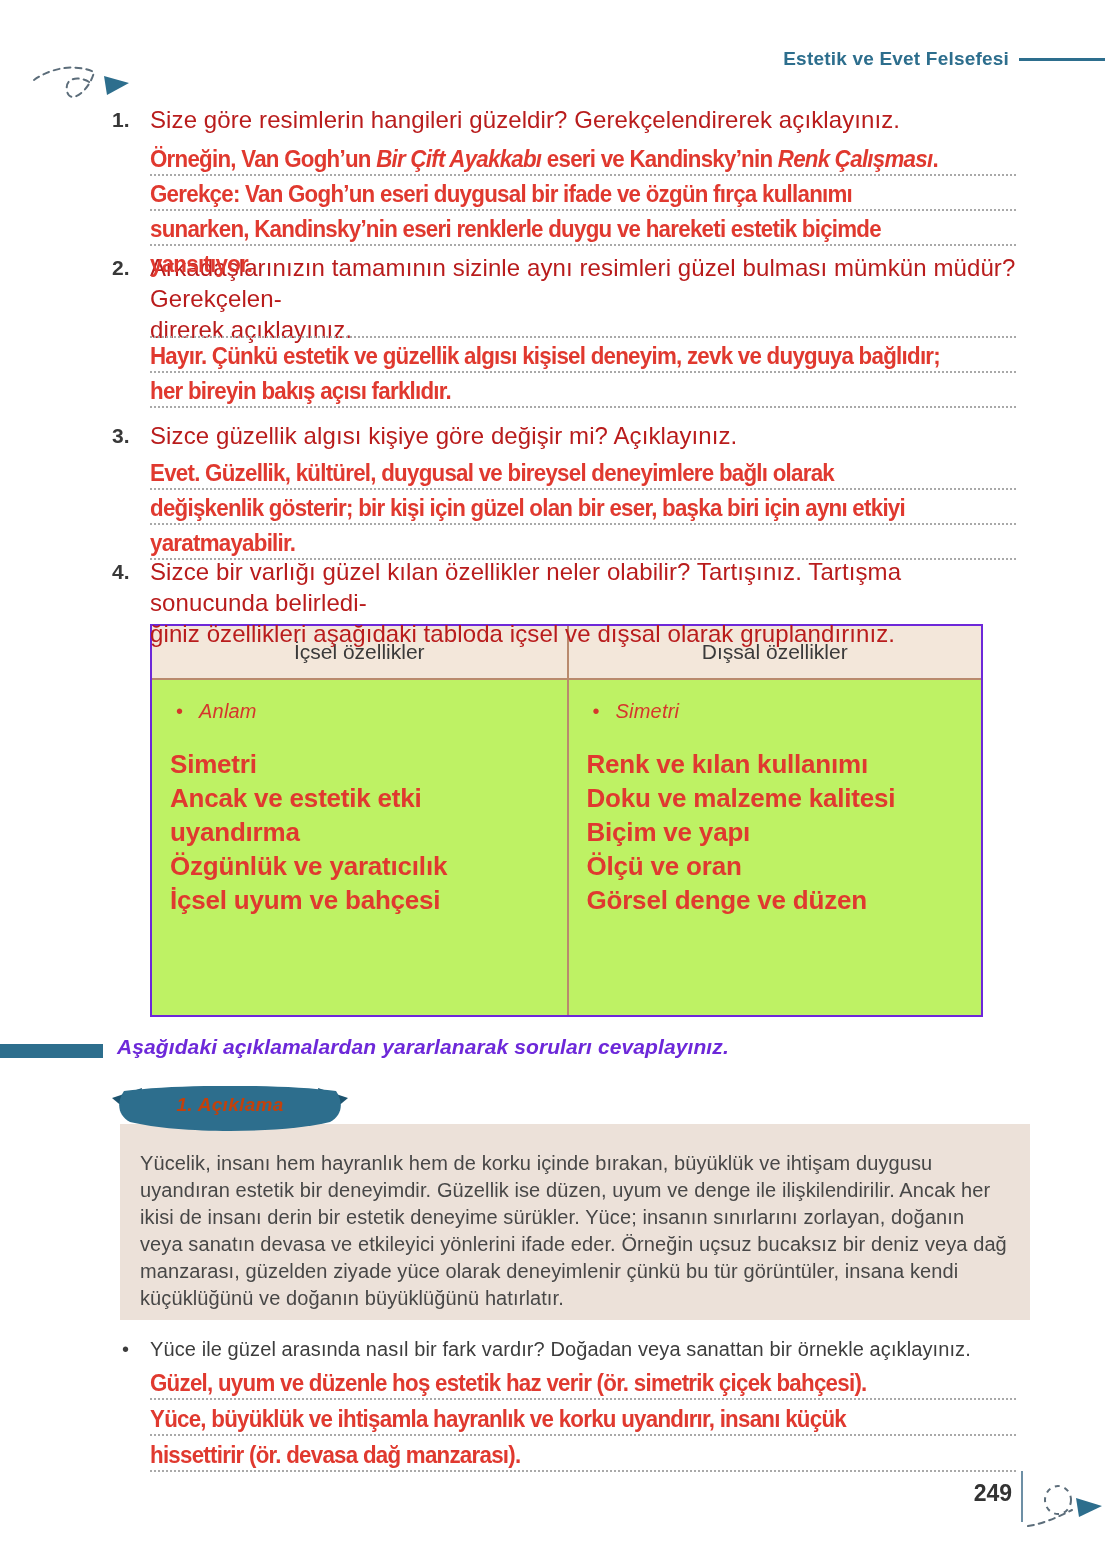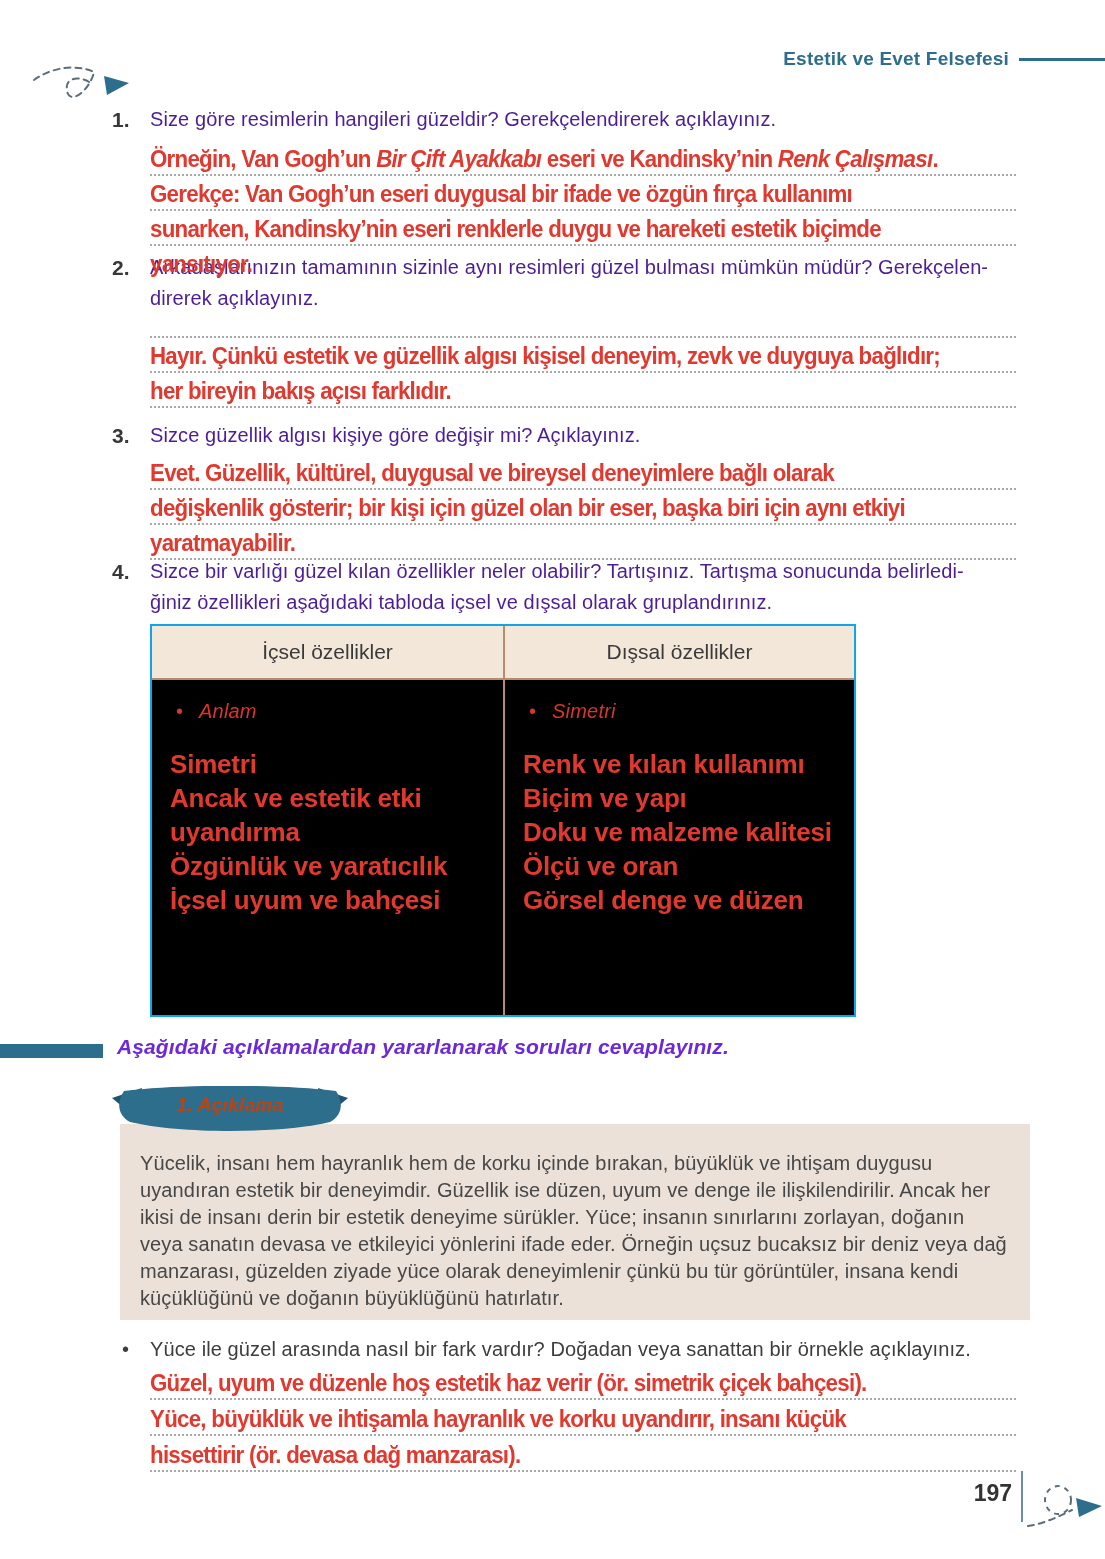--- a/index.html
+++ b/index.html
@@ -15,36 +15,36 @@
   .header{position:absolute;top:48px;right:0;display:flex;align-items:center;}
   .header-title{color:#2d6e8d;font-weight:bold;font-size:19px;letter-spacing:.2px;}
   .header-line{width:86px;height:3px;background:#2d6e8d;margin-left:10px;}
 
   .doodle-tl{position:absolute;left:30px;top:58px;}
   .doodle-br{position:absolute;left:1026px;top:1482px;}
 
   
   .q{position:absolute;left:112px;width:905px;display:flex;z-index:1;}
   .qnum{width:38px;flex:none;font-weight:bold;font-size:21px;line-height:31px;color:#383838;}
-  .qtext{font-size:20px;line-height:31px;color:#4c1d95;letter-spacing:.1px;}
+  .qtext{font-size:24px;line-height:31px;color:#b91c1c;letter-spacing:.1px;}
 
   
   .ansblock{position:absolute;left:150px;width:866px;z-index:3;}
   .ans-line{height:33px;display:flex;align-items:flex-end;}
   .ans-line.dotted{border-bottom:2px dotted #a9a9a9;}
   .hw{
     display:inline-block;white-space:nowrap;
     color:#e0392f;font-weight:bold;font-size:24px;letter-spacing:-0.8px;
     transform:scaleX(.93);transform-origin:0 100%;
     padding-bottom:1px;
   }
   .hw i{font-style:italic;}
 
   
-  .qtable{position:absolute;left:150px;top:624px;width:706px;height:393px;border:2px solid #0ea5e9;box-sizing:border-box;background:#000000;}
+  .qtable{position:absolute;left:150px;top:624px;width:833px;height:393px;border:2px solid #6d28d9;box-sizing:border-box;background:#bef264;}
   .thead{display:flex;height:54px;background:#f3e7da;border-bottom:2px solid #b98a6d;box-sizing:border-box;}
   .th{width:50%;display:flex;align-items:center;justify-content:center;font-size:21px;color:#3a3a3a;box-sizing:border-box;}
   .th.right{border-left:2px solid #b98a6d;}
   .tbody{display:flex;height:335px;}
   .td{width:50%;padding:16px 16px 0 18px;box-sizing:border-box;}
   .td.right{border-left:2px solid #b98a6d;}
   .bullet-item{display:flex;align-items:baseline;color:#d6362c;font-size:20px;margin-top:4px;}
   .bullet-dot{font-size:20px;margin:0 16px 0 6px;}
   .bullet-label{font-style:italic;letter-spacing:.2px;}
   .cell-answers{margin-top:24px;}
@@ -167,22 +167,22 @@
           <div class="hw-table">İçsel uyum ve bahçesi</div>
         </div>
       </div>
       <div class="td right">
         <div class="bullet-item">
           <span class="bullet-dot">•</span>
           <span class="bullet-label">Simetri</span>
         </div>
         <div class="cell-answers">
           <div class="hw-table">Renk ve kılan kullanımı</div>
+          <div class="hw-table">Doku ve malzeme kalitesi</div>
           <div class="hw-table">Biçim ve yapı</div>
-          <div class="hw-table">Doku ve malzeme kalitesi</div>
           <div class="hw-table">Ölçü ve oran</div>
           <div class="hw-table">Görsel denge ve düzen</div>
         </div>
       </div>
     </div>
   </div>
 
   <div class="instr-bar"></div>
   <div class="instr-text">Aşağıdaki açıklamalardan yararlanarak soruları cevaplayınız.</div>
 
@@ -207,21 +207,21 @@
       <span class="hw">Güzel, uyum ve düzenle hoş estetik haz verir (ör. simetrik çiçek bahçesi).</span>
     </div>
     <div class="ans-line dotted">
       <span class="hw">Yüce, büyüklük ve ihtişamla hayranlık ve korku uyandırır, insanı küçük</span>
     </div>
     <div class="ans-line dotted">
       <span class="hw">hissettirir (ör. devasa dağ manzarası).</span>
     </div>
   </div>
 
-  <div class="page-num">197</div>
+  <div class="page-num">249</div>
   <div class="footer-vline"></div>
   <div class="doodle-br">
     <svg width="78" height="56" viewBox="0 0 78 56">
       <ellipse cx="32" cy="18" rx="13" ry="14" fill="none" stroke="#5c6d7a" stroke-width="2" stroke-dasharray="5,5"></ellipse>
       <path d="M2,44 C16,42 30,36 46,28" fill="none" stroke="#5c6d7a" stroke-width="2" stroke-dasharray="6,5" stroke-linecap="round"></path>
       <polygon points="50,16 76,24 53,35" fill="#2d6e8d"></polygon>
     </svg>
   </div>
 
 </div>

